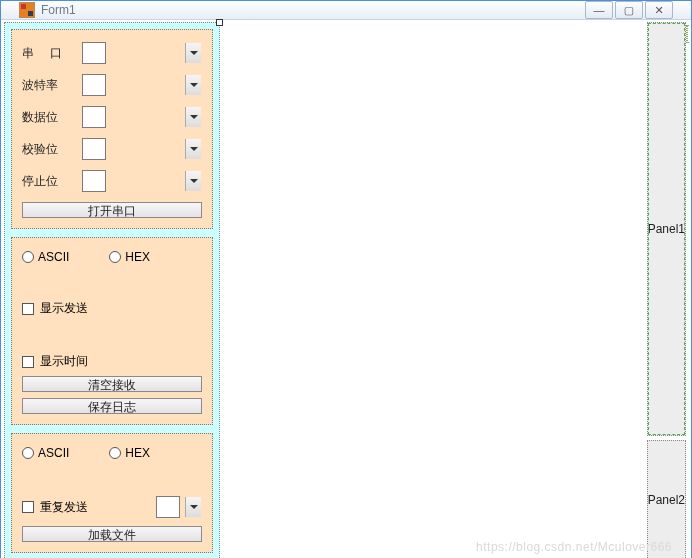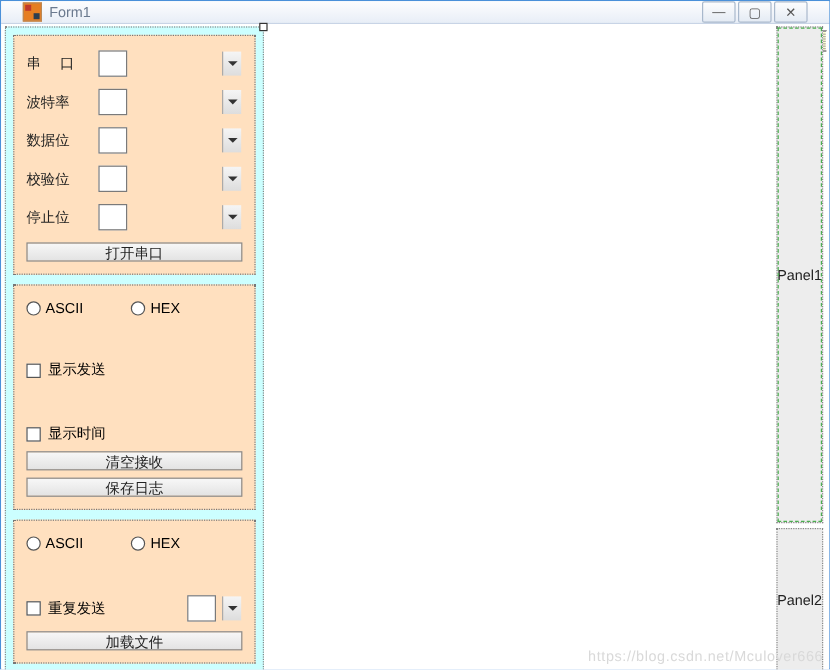--- a/index.html
+++ b/index.html
@@ -37,21 +37,21 @@
 .radio { width: 12px; height: 12px; border: 1px solid #555; border-radius: 50%; background: #fff; cursor: pointer; }
 .chk { width: 12px; height: 12px; border: 1px solid #555; background: #fff; cursor: pointer; }
 .chk-row { display: flex; align-items: center; gap: 6px; margin-bottom: 6px; margin-top: 36px; }
 .small-combo-wrap { width: 46px; position: relative; }
 
 .right-col { flex: 1; display: flex; flex-direction: column; gap: 4px; align-items: flex-end; }
 .panel { background: #ededed; border: 1px dotted #888; display: flex; align-items: center; justify-content: center; color: #222; font-size: 11px; }
 .panel1 { flex: 1; outline: 1px dashed #4caf50; outline-offset: -2px; }
 .panel2 { height: 120px; }
 
-.watermark { position: absolute; right: 6px; bottom: 4px; color: #d9d9d9; font-size: 12px; letter-spacing: 0.5px; pointer-events: none; }
+.watermark { position: absolute; right: 20px; bottom: 4px; color: #d9d9d9; font-size: 12px; letter-spacing: 0.5px; pointer-events: none; }
 </style>
 </head>
 <body>
 
 <div class="window">
   <div class="titlebar">
     <div class="icon"></div>
     <span class="title">Form1</span>
     <div class="spacer"></div>
     <div class="winbtn">—</div>

